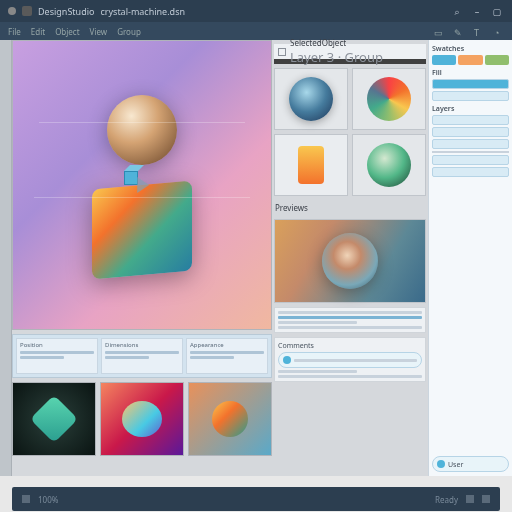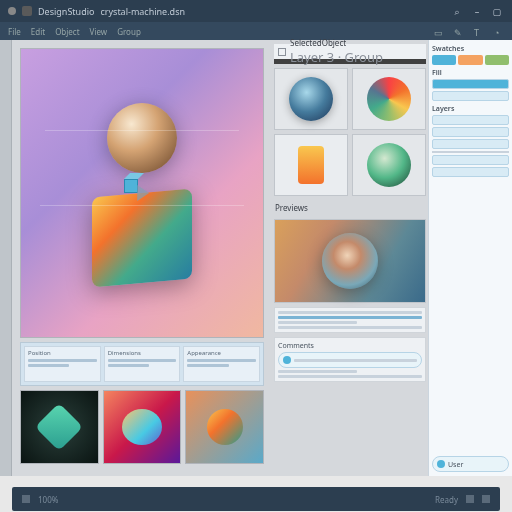--- a/index.html
+++ b/index.html
@@ -8,21 +8,21 @@
 .tb-dot{width:8px;height:8px;border-radius:50%;background:#888}
 .tb-logo{width:10px;height:10px;background:#5a5a5a;border-radius:2px}
 .tb-title{color:#c0cad5;font-size:9px}
 .tb-spacer{flex:1}
 .tb-btn{width:14px;height:14px;display:flex;align-items:center;justify-content:center;color:#c0cad5}
 .toolbar{height:18px;background:#34495e;display:flex;align-items:center;padding:0 8px;gap:10px}
 .tool-item{color:#95a5a6;font-size:8px}
 .tool-icon{width:10px;height:10px;color:#95a5a6}
 .workspace{display:flex;height:436px;background:#d5d8dc}
 .left-gutter{width:12px;background:#bfc5ca;border-right:1px solid #aab0b6}
-.main-col{width:260px;display:flex;flex-direction:column;gap:4px;padding:8px}
+.main-col{width:260px;display:flex;flex-direction:column;gap:4px;padding:0}
 .mid-col{width:156px;display:flex;flex-direction:column;gap:4px;padding:4px 2px}
 .right-col{width:84px;background:#f4f8fb;border-left:1px solid #cbd5de;padding:4px 3px;display:flex;flex-direction:column;gap:3px}
 .artboard{background:linear-gradient(135deg,#c89fe0 0%,#a88ed7 35%,#e8a3c4 65%,#f0b8a0 100%);height:290px;position:relative;border:1px solid #b0b4ba;display:flex;align-items:center;justify-content:center}
 .crystal{position:relative;width:180px;height:240px}
 .bulb{width:70px;height:70px;border-radius:50%;background:radial-gradient(circle at 35% 30%,#f8e8d0,#d4a373 40%,#8a6240 80%);position:absolute;top:30px;left:55px;box-shadow:0 4px 20px rgba(0,0,0,0.3)}
 .cube{width:100px;height:90px;position:absolute;top:120px;left:40px;background:linear-gradient(135deg,#f9c74f,#f3722c 30%,#43aa8b 60%,#277da1);transform:skewY(-5deg);border-radius:8px;box-shadow:0 6px 24px rgba(0,0,0,0.35)}
 .lines{position:absolute;inset:0;pointer-events:none}
 .line{position:absolute;background:rgba(255,255,255,0.25);height:1px}
 .info-strip{height:44px;background:#d3e3ef;border:1px solid #b8c9d6;display:flex;gap:3px;padding:3px}
 .info-cell{flex:1;background:#e8f0f7;border:1px solid #c8d6e2;padding:2px 3px;display:flex;flex-direction:column;gap:2px}

